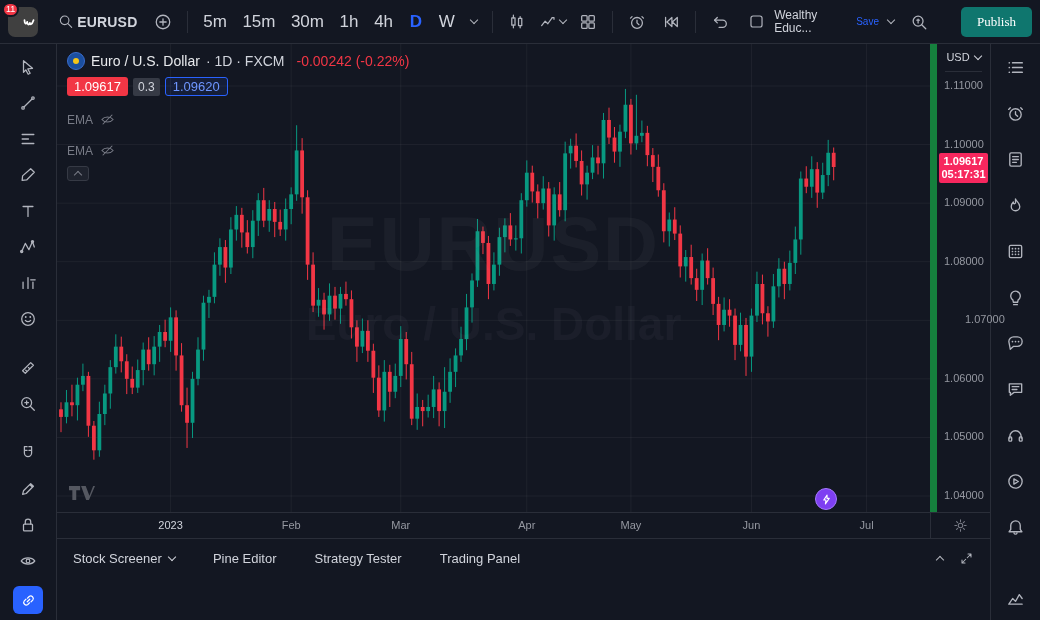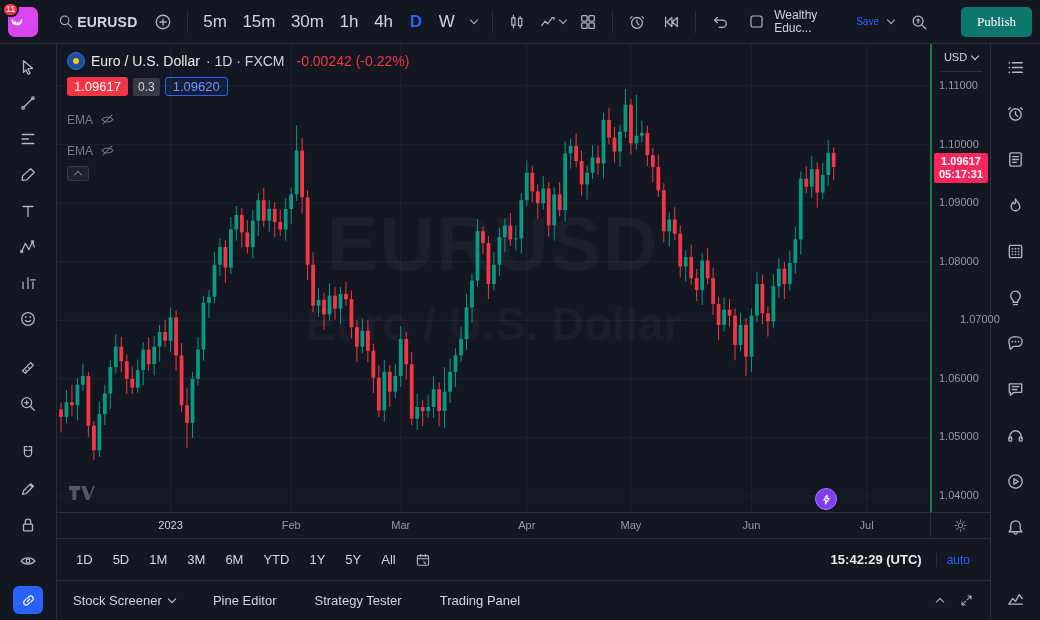--- a/index.html
+++ b/index.html
@@ -6,22 +6,22 @@
   body{width:1040px;height:620px;background:#131722;color:#d1d4dc;
        font-family:"Liberation Sans",sans-serif;overflow:hidden;font-size:13px}
   .ic{stroke:currentColor;fill:none;stroke-width:1.4;stroke-linecap:round;stroke-linejoin:round;display:block}
   .chev{width:6px;height:6px;border-right:1.5px solid currentColor;border-bottom:1.5px solid currentColor;
         transform:rotate(45deg);display:inline-block;margin-top:-3px}
   .chev.up{transform:rotate(-135deg);margin-top:3px}
 
   
   .topbar{height:44px;display:flex;align-items:center;padding:0 8px;gap:2px;
           border-bottom:1px solid #2a2e39;position:relative}
-  .logo{width:30px;height:30px;border-radius:7px;background:#d946ef;position:relative;
-        display:flex;align-items:center;justify-content:flex-start;margin-right:10px;cursor:pointer}
+  .logo{width:30px;height:30px;border-radius:7px;background:#404040;position:relative;
+        display:flex;align-items:center;justify-content:flex-end;margin-right:10px;cursor:pointer}
   .logo-badge{position:absolute;top:-5px;left:-6px;background:#f23645;color:#fff;font-size:9px;
         min-width:16px;height:15px;border-radius:8px;display:flex;align-items:center;justify-content:center;
         border:2px solid #131722;padding:0 2px}
   .btn{display:flex;align-items:center;justify-content:center;height:32px;min-width:32px;
        border-radius:4px;color:#b2b5be;cursor:pointer;gap:4px}
   .sym{color:#d1d4dc;font-weight:700;font-size:14px;letter-spacing:.2px}
   .tf{min-width:28px;padding:0 7px;height:28px;display:flex;align-items:center;justify-content:center;
       font-size:17px;color:#d1d4dc;border-radius:4px;cursor:pointer}
   .tf.active{color:#2962ff;font-weight:700}
   .vdiv{width:1px;height:22px;background:#2a2e39;margin:0 6px}
@@ -64,21 +64,21 @@
   .ask{border:1px solid #2962ff;color:#6e96ff;background:rgba(41,98,255,.1);padding:1px 7px;border-radius:3px;font-size:13px}
   .ema{display:flex;align-items:center;gap:7px;color:#787b86;font-size:12px;margin-top:16px;cursor:pointer}
   .collapse{width:22px;height:15px;margin-top:8px;background:#1e222d;border:1px solid #363a45;border-radius:3px;
             display:flex;align-items:center;justify-content:center;color:#787b86;cursor:pointer}
   .tvlogo{position:absolute;left:12px;bottom:8px;color:#555861;z-index:3;cursor:pointer}
   .boost{position:absolute;left:758px;top:444px;width:22px;height:22px;border-radius:50%;background:#7e3ff2;
          display:flex;align-items:center;justify-content:center;color:#fff;z-index:4;cursor:pointer;
          border:1px solid #a478ff}
 
   
-  .axis{position:relative;width:60px;border-left:2px solid #15803d;font-size:11px;color:#9598a1;cursor:ns-resize}
+  .axis{position:relative;width:60px;border-left:7px solid #15803d;font-size:11px;color:#9598a1;cursor:ns-resize}
   .axis-cur{position:absolute;top:7px;left:0;right:0;display:flex;align-items:center;justify-content:center;
             gap:5px;color:#d1d4dc;cursor:pointer}
   .axis-div{position:absolute;top:27px;left:8px;right:8px;height:1px;background:#2a2e39}
   .axis-label{position:absolute;left:7px;white-space:nowrap}
   .lastprice{position:absolute;left:2px;right:2px;background:#f7275e;color:#fff;border-radius:2px;
              text-align:center;font-size:11px;line-height:13px;padding:2px 0;z-index:4;font-weight:700}
   .lastprice .cd{font-weight:700}
 
   
   .xaxis{height:26px;display:flex;border-top:1px solid #2a2e39}
@@ -679,39 +679,20 @@
           <span class="time-label" style="left: 809.56px;">Jul</span>
         </div>
       <div class="xcorner">
         <svg class="ic" width="15" height="15" viewBox="0 0 20 20">
             <circle cx="10" cy="10" r="3"></circle>
             <path d="M10 2.5v2.3M10 15.2v2.3M2.5 10h2.3M15.2 10h2.3M4.7 4.7l1.6 1.6M13.7 13.7l1.6 1.6M15.3 4.7l-1.6 1.6M6.3 13.7l-1.6 1.6"></path>
           </svg>
       </div>
     </div>
 
-    <div class="tfbar">
-      <div class="rng">1D</div>
-      <div class="rng">5D</div>
-      <div class="rng">1M</div>
-      <div class="rng">3M</div>
-      <div class="rng">6M</div>
-      <div class="rng">YTD</div>
-      <div class="rng">1Y</div>
-      <div class="rng">5Y</div>
-      <div class="rng">All</div>
-      <div class="btn" style="height:26px">
-        <svg class="ic" width="16" height="16" viewBox="0 0 20 20">
-            <rect x="3" y="4.5" width="14" height="12" rx="1.5"></rect>
-            <path d="M3 8.5h14M7 2.8v3M13 2.8v3M11 12.5l2 2 0 0"></path>
-          </svg>
-      </div>
-      <div class="clock">15:42:29 (UTC)</div>
-      <div class="auto">auto</div>
-    </div>
 
     <div class="bpanel">
       <div class="btab">
         <span>Stock Screener</span>
         <span class="chev"></span>
       </div>
       <div class="btab">
           <span>Pine Editor</span>
         </div>
       <div class="btab">

